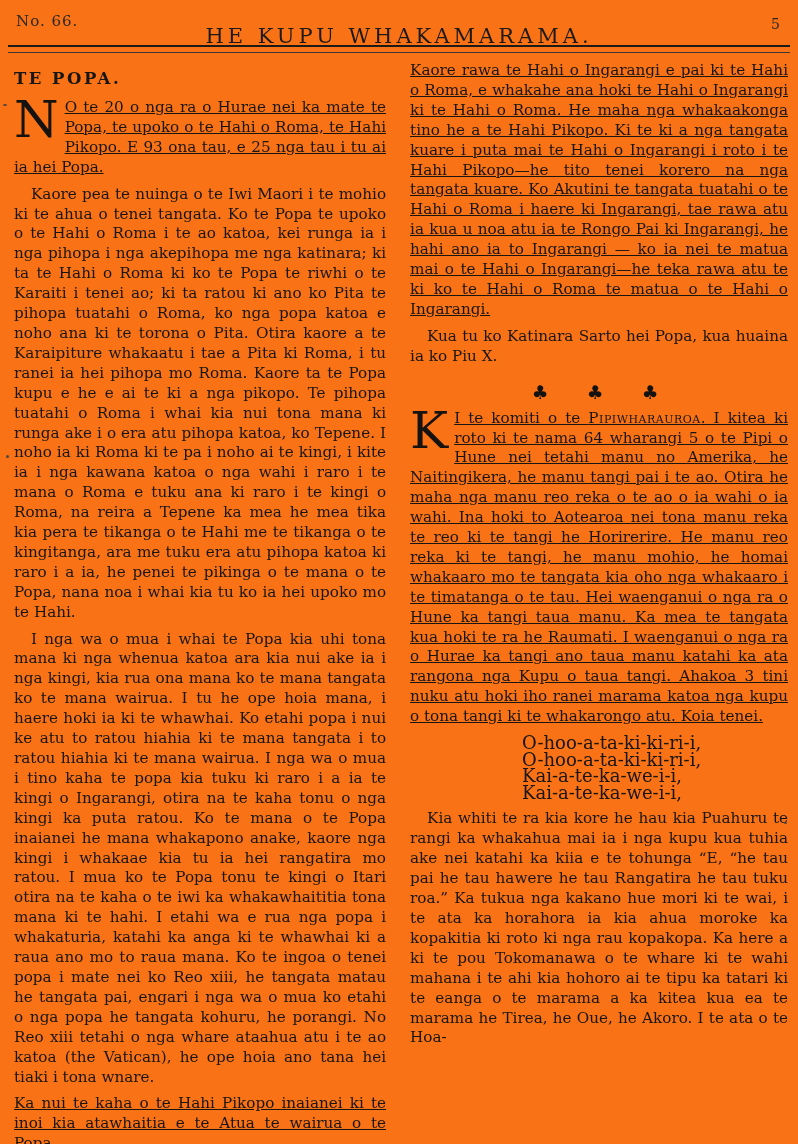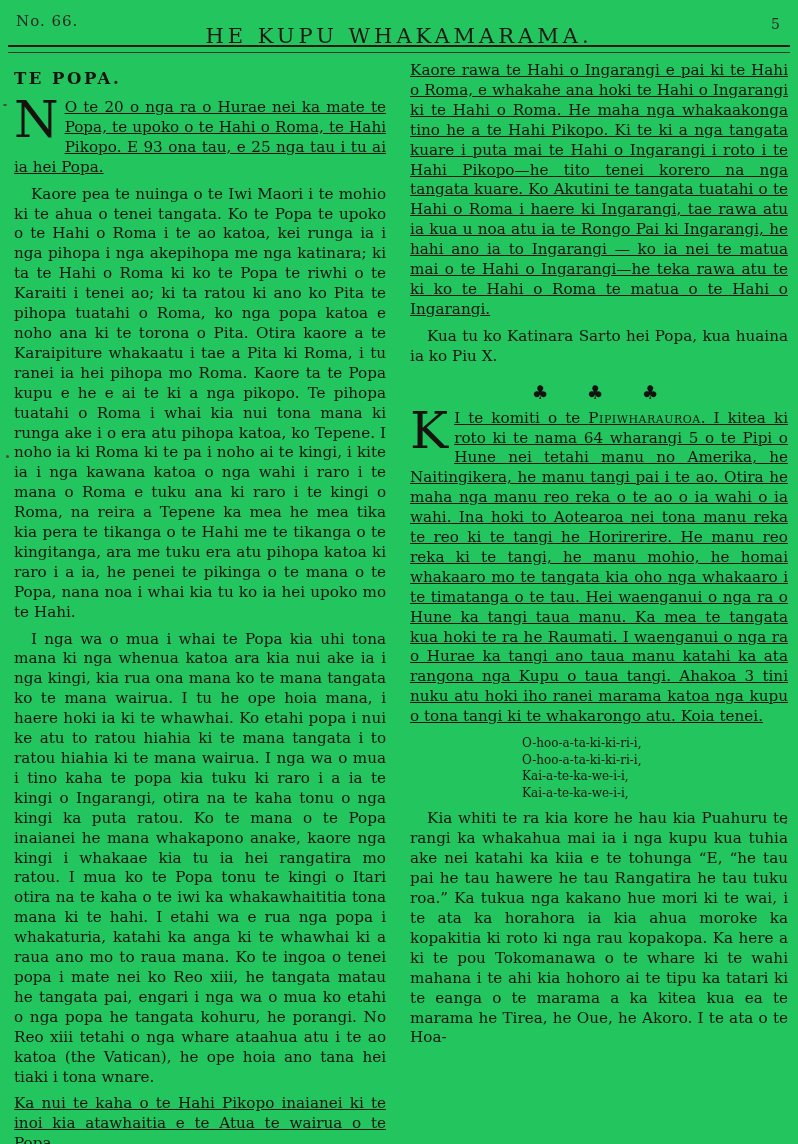--- a/index.html
+++ b/index.html
@@ -1,20 +1,20 @@
 <!DOCTYPE html>
 <html><head>
 <meta charset="utf-8">
 <style>
   html,body { margin:0; padding:0; background:#e8e6e0; }
   .page {
     position:relative;
     width:798px; height:1144px;
     margin:0 auto;
-    background:#22c55e;
+    background:#f97316;
     color:#181512;
     font-family:"DejaVu Serif", serif;
     overflow:hidden;
     box-sizing:border-box;
   }
   
   .hdr {
     position:relative;
     height:34px;
     padding-top:8px;
@@ -70,21 +70,21 @@
   .smallcaps { font-variant:small-caps; letter-spacing:0.5px;margin-top:35px; }
   .ornament {
     text-align:center;
     font-size:19px;
     letter-spacing:16px;
     margin:14px 0 6px 8px;
     color:#141210;
   }
   .verse {
     margin:8px 0 8px 112px;
-    font-size:12px;
+    font-size:18px;
     line-height:16.6px;
     text-align:left;
     text-indent:0;
   }
   .verse div { white-space:nowrap; }
   
   .speck { position:absolute; background:#4c463f; border-radius:50%; }
   .speck.a { left:6px; top:455px; width:3px; height:3px; }
   .speck.b { left:3px; top:104px; width:4px; height:2px; }
   .speck.c { right:11px; top:822px; width:3px; height:2px; }

